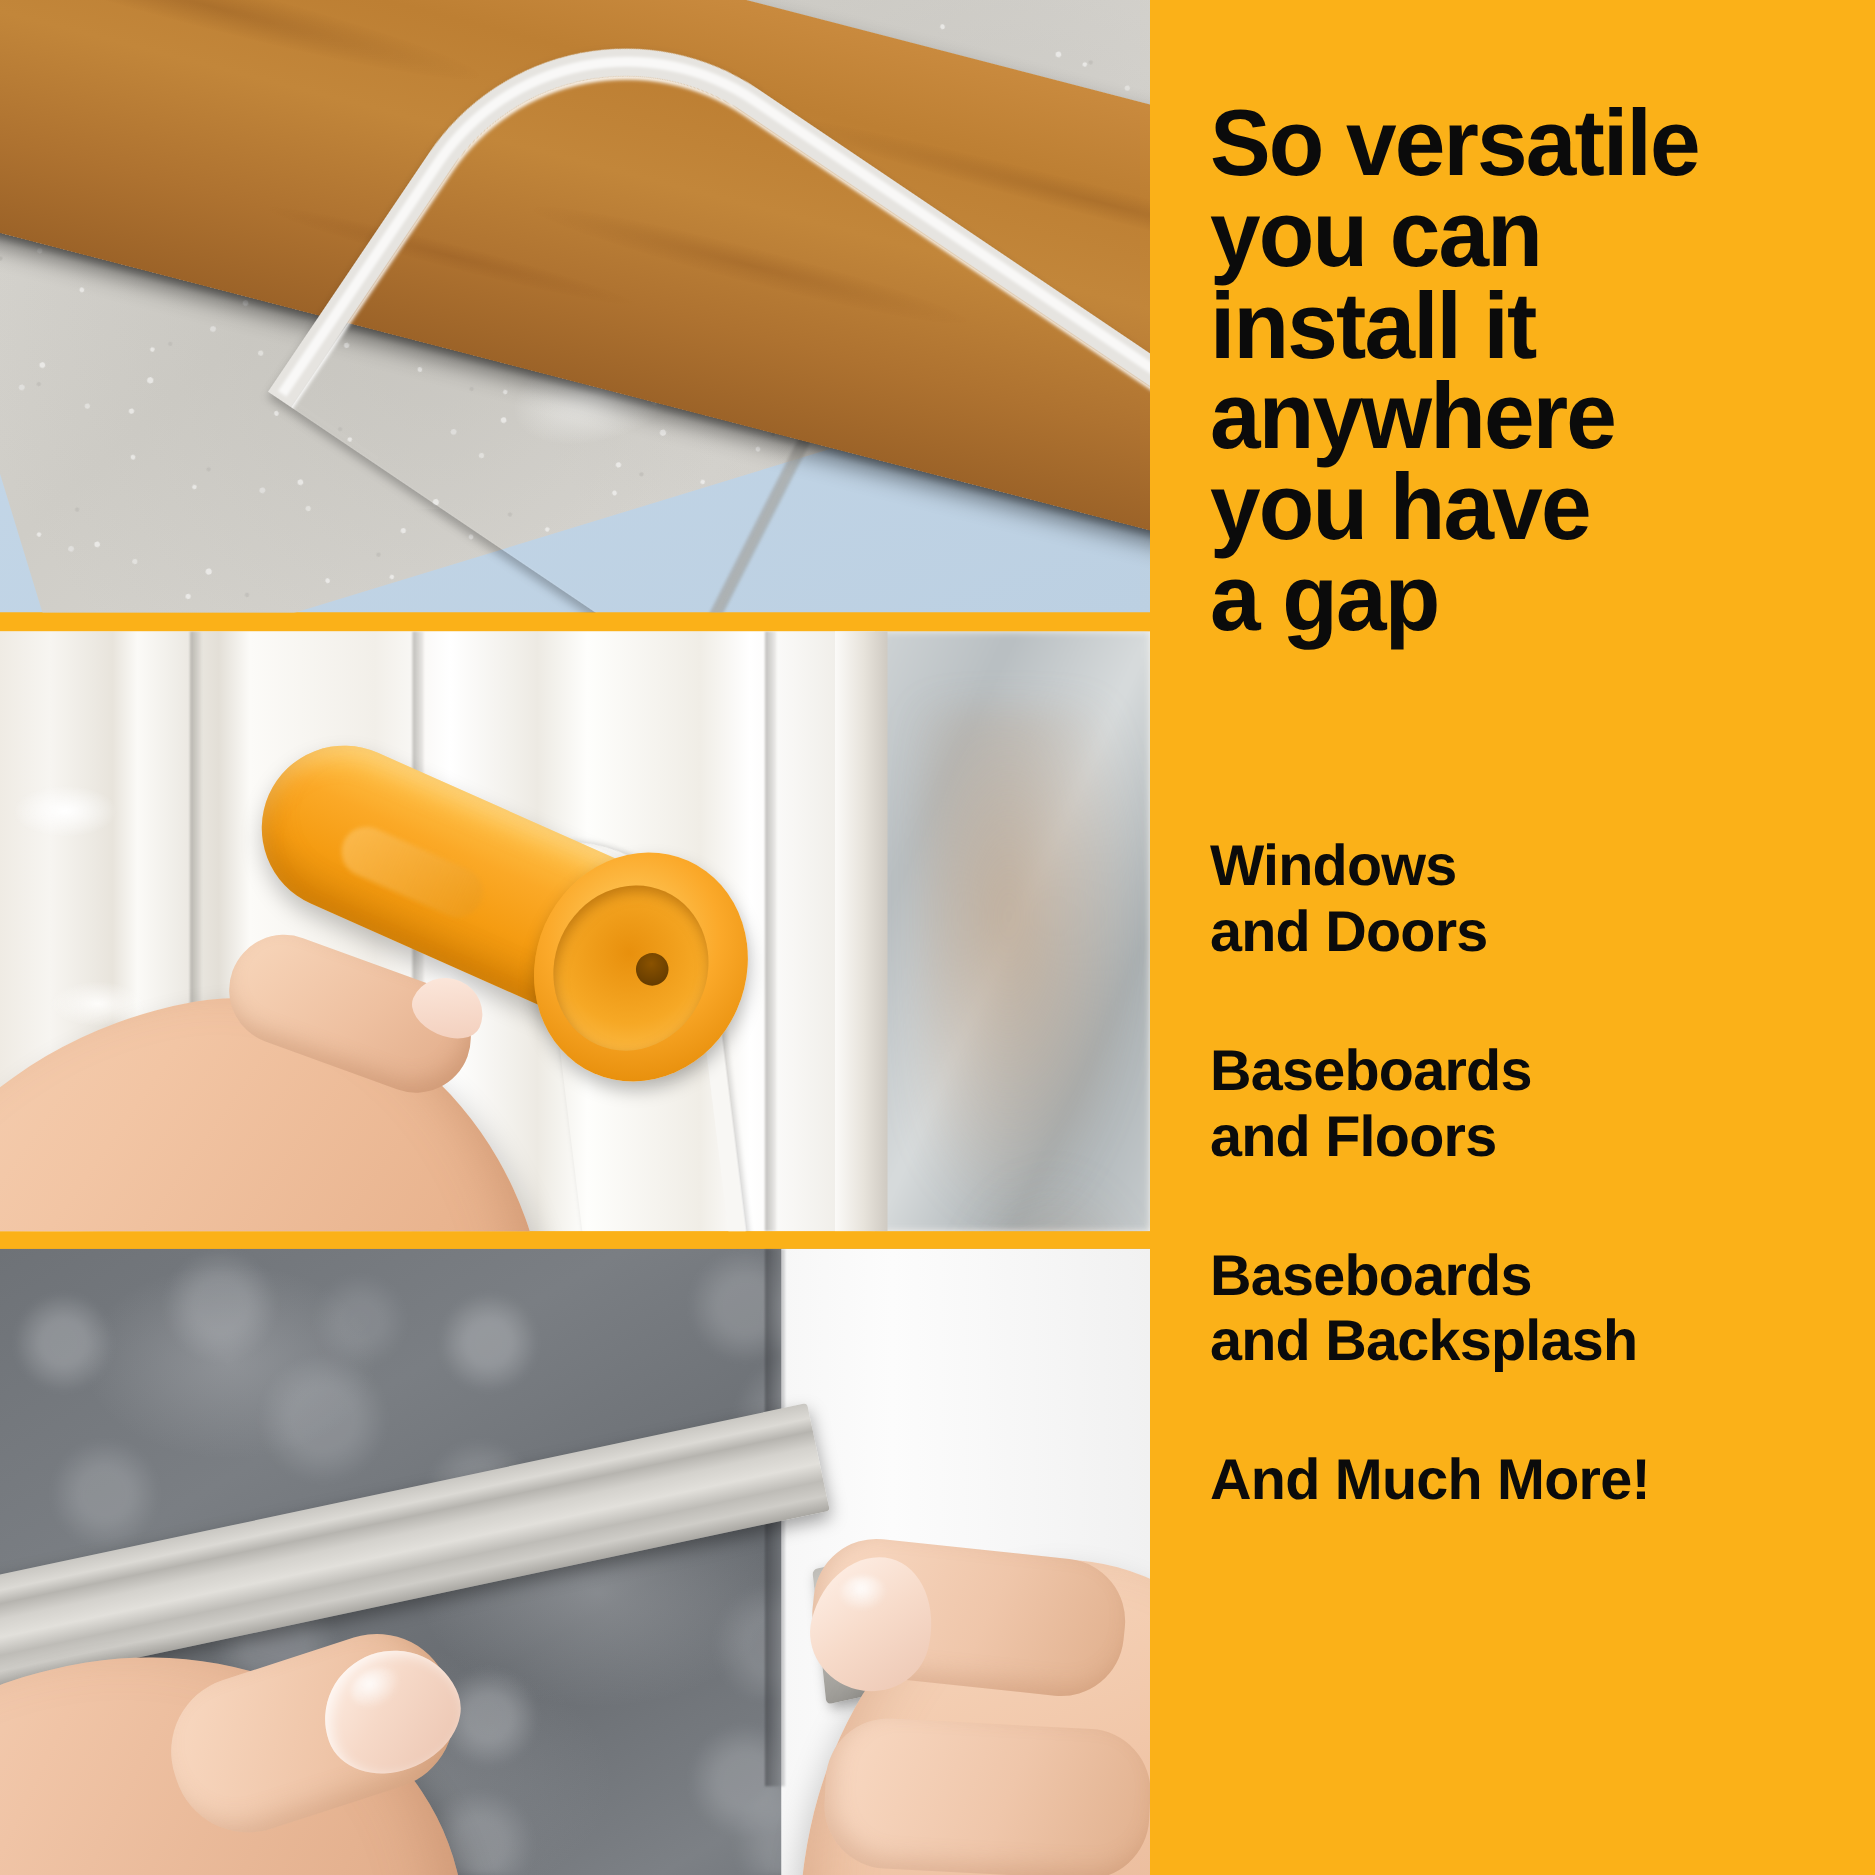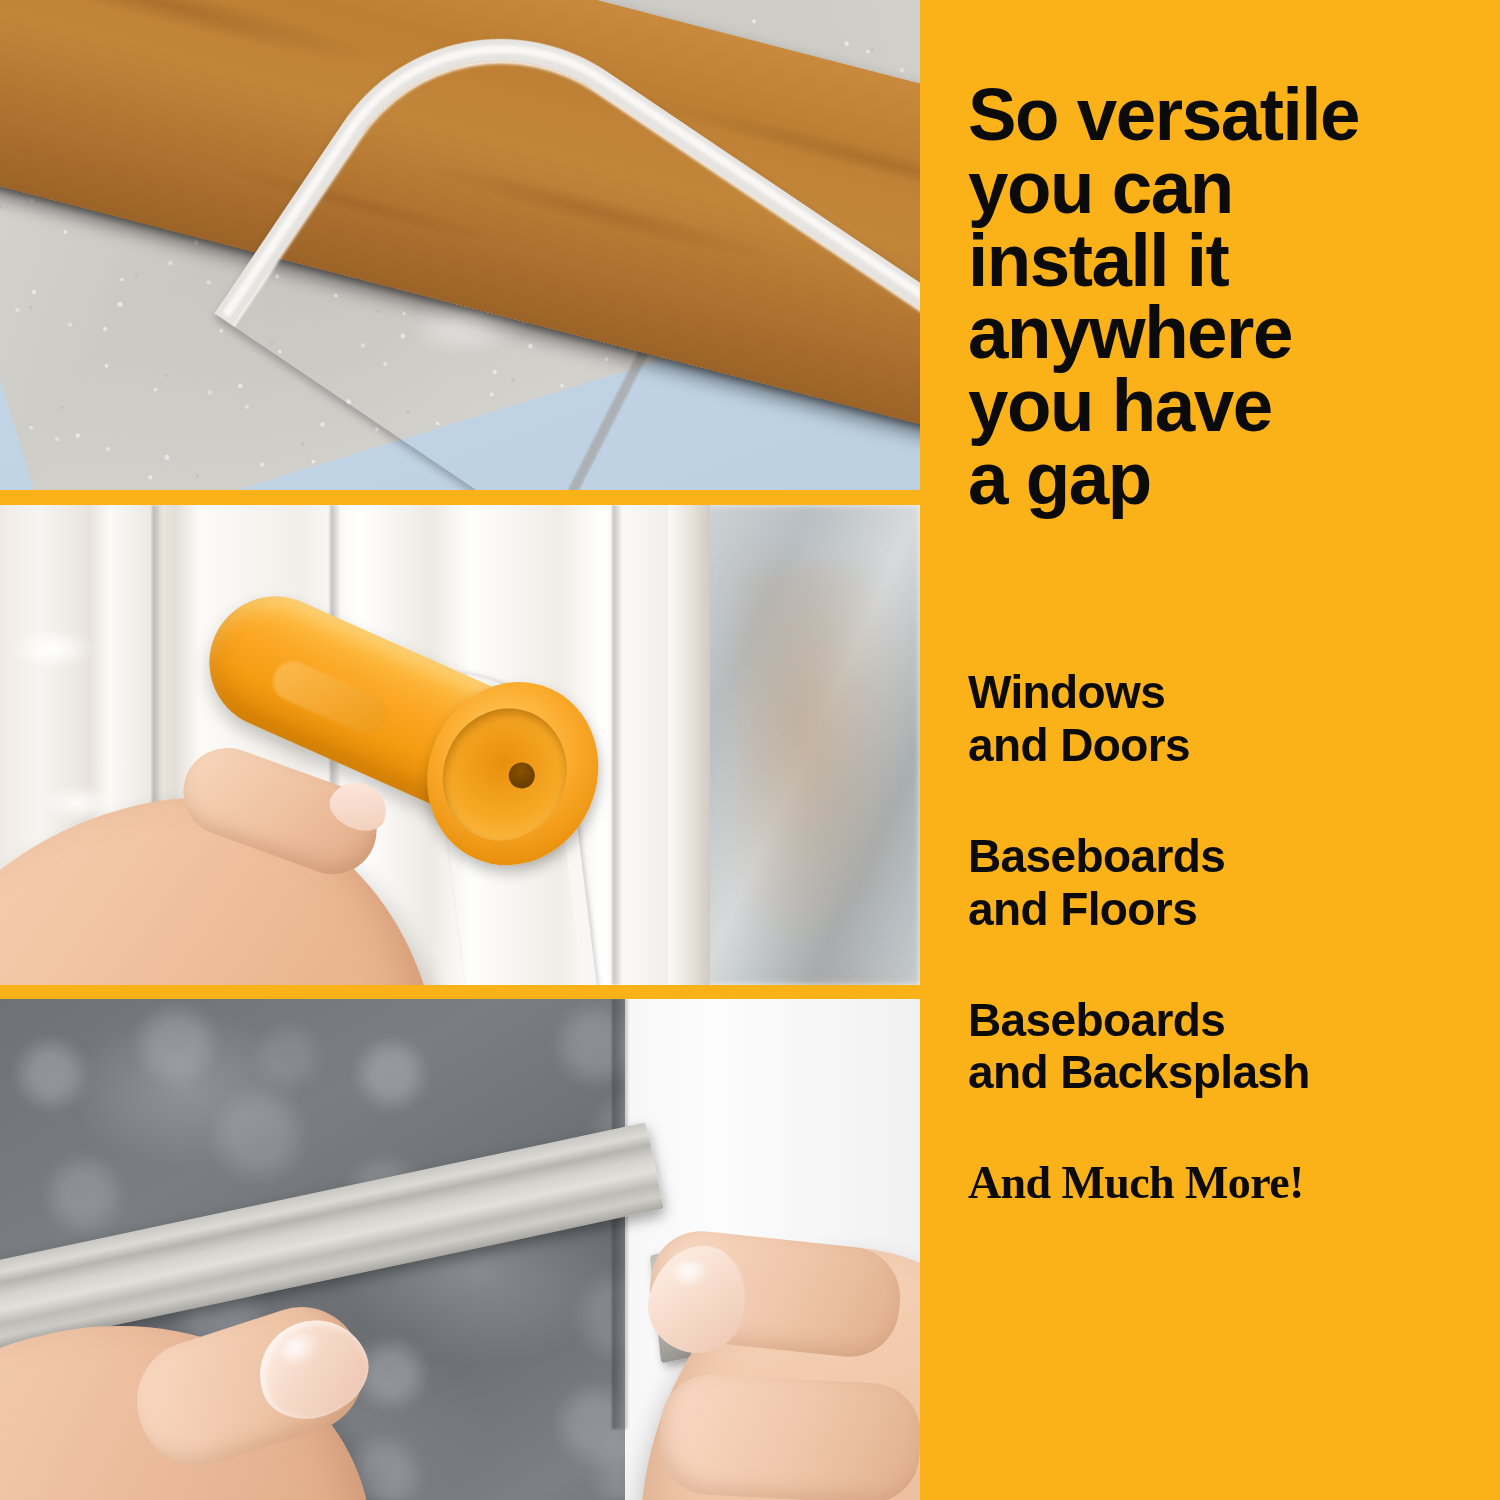--- a/index.html
+++ b/index.html
@@ -325,21 +325,21 @@
   .bullet {
     color:#0B0B0B;
     font-family:"Liberation Sans", sans-serif;
     font-weight:700;
     font-size:46px;
     line-height:1.15;
     letter-spacing:-0.6px;
     margin-bottom:58px;
     white-space:pre-line;
   }
-  .bullet:last-child { margin-bottom:12px;font-family:Liberation Serif, serif; }
+  .bullet:last-child { margin-bottom:12px; }
 </style>
 </head>
 <body>
 
 <div class="canvas">
 
   <div class="photo-column">
 
     <div class="photo p1">
       <div class="p1-wall"></div>

